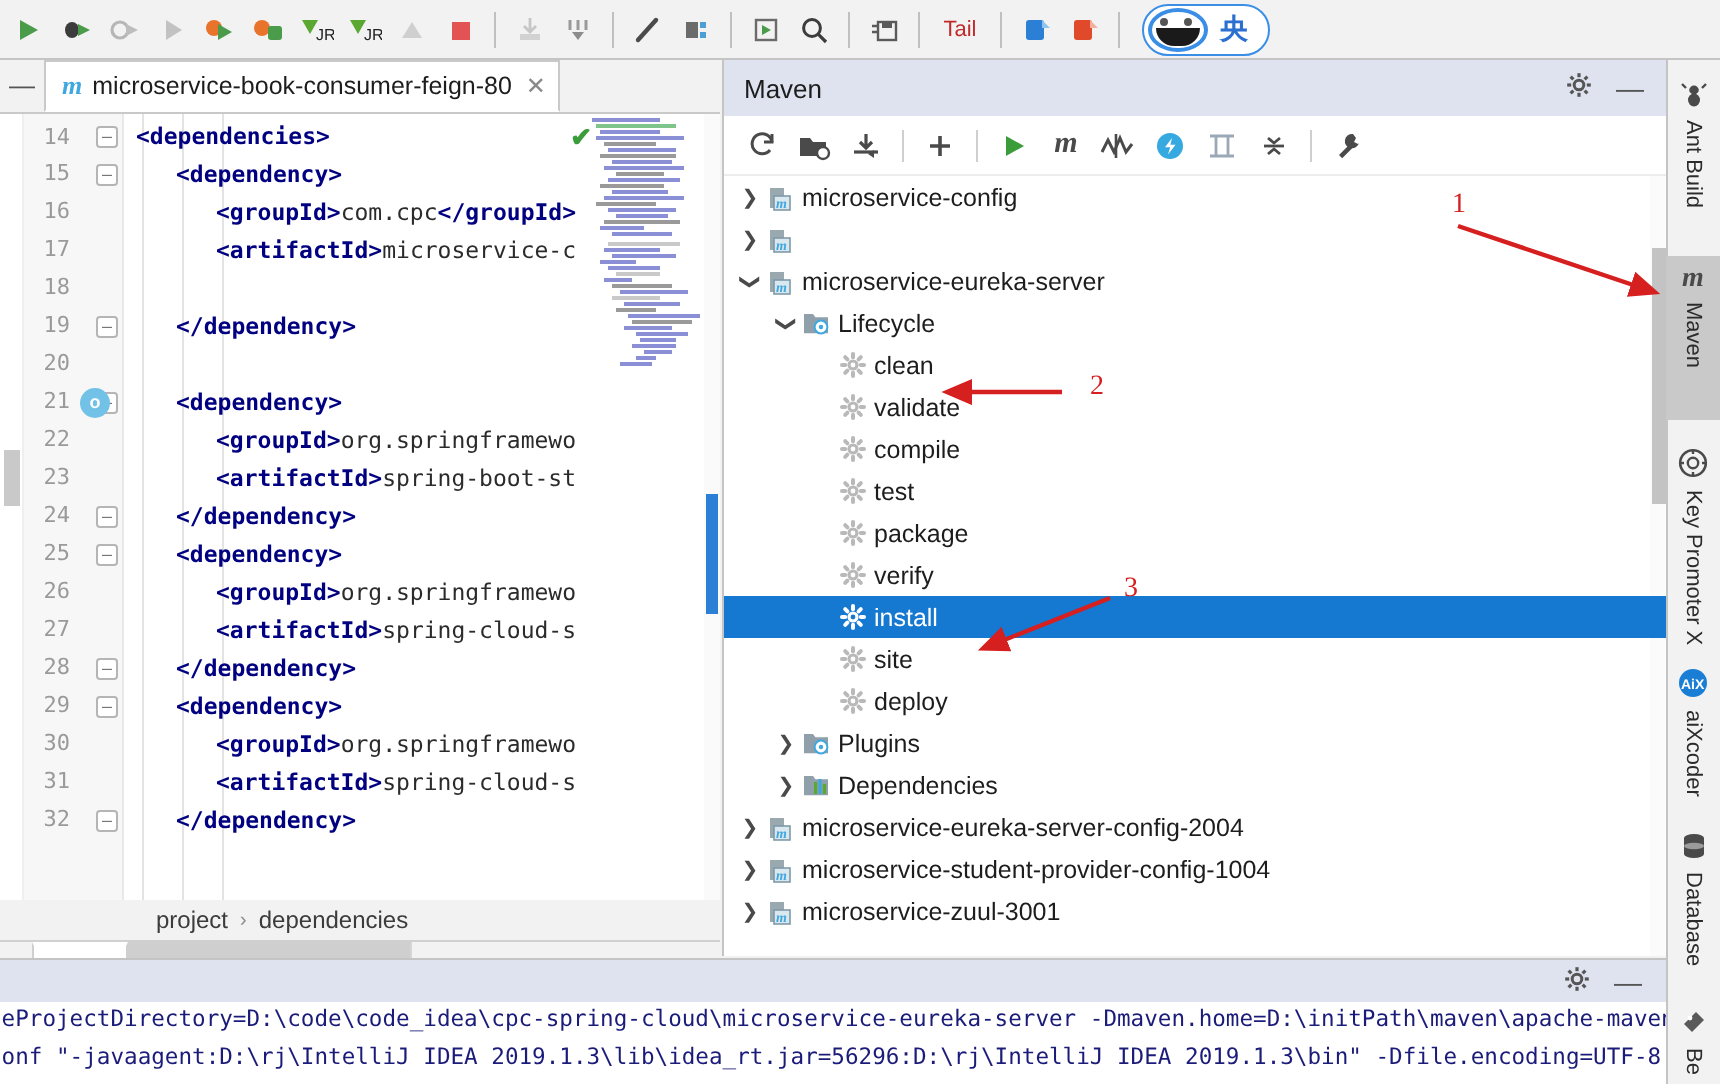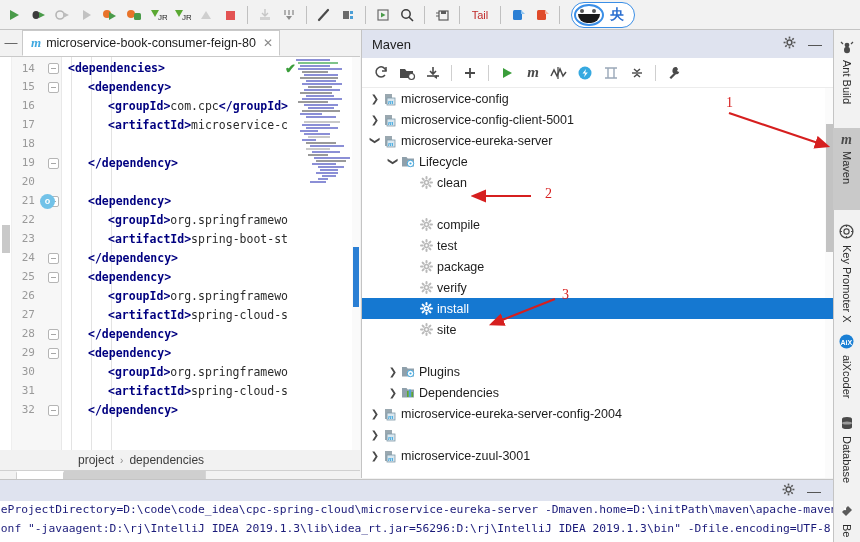--- a/index.html
+++ b/index.html
@@ -595,21 +595,20 @@
         <div class="trow" style="top: 21px;">
           <div style="width: 6px; flex: 0 0 auto;"></div>
           <div class="tw">❯</div>
           <div class="ticon">
             <svg width="14" height="14">
               <rect x="2" y="2" width="7" height="10" fill="#9aa8b0"></rect>
               <rect x="4" y="6" width="8" height="7" fill="#d9e7ef" stroke="#7f9aa8" stroke-width="0.8"></rect>
               <text x="5" y="12" font-size="7" font-style="italic" font-weight="bold" fill="#3fa8e0" font-family="Liberation Serif">m</text>
             </svg>
           </div>
-          <span>microservice-config-client-5001</span>
         </div>
         <div class="trow" style="top: 42px;">
           <div style="width: 6px; flex: 0 0 auto;"></div>
           <div class="tw"><span style="display:inline-block;transform:rotate(90deg);">❯</span></div>
           <div class="ticon">
             <svg width="14" height="14">
               <rect x="2" y="2" width="7" height="10" fill="#9aa8b0"></rect>
               <rect x="4" y="6" width="8" height="7" fill="#d9e7ef" stroke="#7f9aa8" stroke-width="0.8"></rect>
               <text x="5" y="12" font-size="7" font-style="italic" font-weight="bold" fill="#3fa8e0" font-family="Liberation Serif">m</text>
             </svg>
@@ -641,98 +640,118 @@
                 <path d="M10.4 6.5 h1.6"></path>
                 <path d="M2.6 2.6 l1.1 1.1"></path>
                 <path d="M9.3 9.3 l1.1 1.1"></path>
                 <path d="M10.4 2.6 l-1.1 1.1"></path>
                 <path d="M3.7 9.3 l-1.1 1.1"></path>
               </g>
             </svg>
           </div>
           <span>clean</span>
         </div>
-        <div class="trow" style="top: 147px;">
+        <div class="trow" style="top: 105px;">
           <div style="width: 42px; flex: 0 0 auto;"></div>
           <div class="tw"></div>
           <div class="ticon">
             <svg width="13" height="13" viewBox="0 0 13 13">
               <circle cx="6.5" cy="6.5" r="2" fill="none" stroke="#b9b9b9" stroke-width="1.6"></circle>
               <g stroke="#b9b9b9" stroke-width="2" stroke-linecap="round">
                 <path d="M6.5 1 v1.6"></path>
                 <path d="M6.5 10.4 v1.6"></path>
                 <path d="M1 6.5 h1.6"></path>
                 <path d="M10.4 6.5 h1.6"></path>
                 <path d="M2.6 2.6 l1.1 1.1"></path>
                 <path d="M9.3 9.3 l1.1 1.1"></path>
                 <path d="M10.4 2.6 l-1.1 1.1"></path>
                 <path d="M3.7 9.3 l-1.1 1.1"></path>
               </g>
             </svg>
           </div>
-          <span>test</span>
-        </div>
-        <div class="trow" style="top: 126px;">
+          <span>validate</span>
+        </div>
+        <div class="trow" style="top: 147px;">
           <div style="width: 42px; flex: 0 0 auto;"></div>
           <div class="tw"></div>
           <div class="ticon">
             <svg width="13" height="13" viewBox="0 0 13 13">
               <circle cx="6.5" cy="6.5" r="2" fill="none" stroke="#b9b9b9" stroke-width="1.6"></circle>
               <g stroke="#b9b9b9" stroke-width="2" stroke-linecap="round">
                 <path d="M6.5 1 v1.6"></path>
                 <path d="M6.5 10.4 v1.6"></path>
                 <path d="M1 6.5 h1.6"></path>
                 <path d="M10.4 6.5 h1.6"></path>
                 <path d="M2.6 2.6 l1.1 1.1"></path>
                 <path d="M9.3 9.3 l1.1 1.1"></path>
                 <path d="M10.4 2.6 l-1.1 1.1"></path>
                 <path d="M3.7 9.3 l-1.1 1.1"></path>
               </g>
             </svg>
           </div>
-          <span>compile</span>
-        </div>
-        <div class="trow" style="top: 168px;">
+          <span>test</span>
+        </div>
+        <div class="trow" style="top: 126px;">
           <div style="width: 42px; flex: 0 0 auto;"></div>
           <div class="tw"></div>
           <div class="ticon">
             <svg width="13" height="13" viewBox="0 0 13 13">
               <circle cx="6.5" cy="6.5" r="2" fill="none" stroke="#b9b9b9" stroke-width="1.6"></circle>
               <g stroke="#b9b9b9" stroke-width="2" stroke-linecap="round">
                 <path d="M6.5 1 v1.6"></path>
                 <path d="M6.5 10.4 v1.6"></path>
                 <path d="M1 6.5 h1.6"></path>
                 <path d="M10.4 6.5 h1.6"></path>
                 <path d="M2.6 2.6 l1.1 1.1"></path>
                 <path d="M9.3 9.3 l1.1 1.1"></path>
                 <path d="M10.4 2.6 l-1.1 1.1"></path>
                 <path d="M3.7 9.3 l-1.1 1.1"></path>
               </g>
             </svg>
           </div>
-          <span>package</span>
-        </div>
-        <div class="trow" style="top: 189px;">
+          <span>compile</span>
+        </div>
+        <div class="trow" style="top: 168px;">
           <div style="width: 42px; flex: 0 0 auto;"></div>
           <div class="tw"></div>
           <div class="ticon">
             <svg width="13" height="13" viewBox="0 0 13 13">
               <circle cx="6.5" cy="6.5" r="2" fill="none" stroke="#b9b9b9" stroke-width="1.6"></circle>
               <g stroke="#b9b9b9" stroke-width="2" stroke-linecap="round">
                 <path d="M6.5 1 v1.6"></path>
                 <path d="M6.5 10.4 v1.6"></path>
                 <path d="M1 6.5 h1.6"></path>
                 <path d="M10.4 6.5 h1.6"></path>
                 <path d="M2.6 2.6 l1.1 1.1"></path>
                 <path d="M9.3 9.3 l1.1 1.1"></path>
                 <path d="M10.4 2.6 l-1.1 1.1"></path>
                 <path d="M3.7 9.3 l-1.1 1.1"></path>
               </g>
             </svg>
           </div>
+          <span>package</span>
+        </div>
+        <div class="trow" style="top: 189px;">
+          <div style="width: 42px; flex: 0 0 auto;"></div>
+          <div class="tw"></div>
+          <div class="ticon">
+            <svg width="13" height="13" viewBox="0 0 13 13">
+              <circle cx="6.5" cy="6.5" r="2" fill="none" stroke="#b9b9b9" stroke-width="1.6"></circle>
+              <g stroke="#b9b9b9" stroke-width="2" stroke-linecap="round">
+                <path d="M6.5 1 v1.6"></path>
+                <path d="M6.5 10.4 v1.6"></path>
+                <path d="M1 6.5 h1.6"></path>
+                <path d="M10.4 6.5 h1.6"></path>
+                <path d="M2.6 2.6 l1.1 1.1"></path>
+                <path d="M9.3 9.3 l1.1 1.1"></path>
+                <path d="M10.4 2.6 l-1.1 1.1"></path>
+                <path d="M3.7 9.3 l-1.1 1.1"></path>
+              </g>
+            </svg>
+          </div>
           <span>verify</span>
         </div>
         <div class="trow sel" style="top: 210px;">
           <div style="width: 42px; flex: 0 0 auto;"></div>
           <div class="tw" style="color: rgb(255, 255, 255);"></div>
           <div class="ticon">
             <svg width="13" height="13" viewBox="0 0 13 13">
               <circle cx="6.5" cy="6.5" r="2" fill="none" stroke="#ffffff" stroke-width="1.6"></circle>
               <g stroke="#ffffff" stroke-width="2" stroke-linecap="round">
                 <path d="M6.5 1 v1.6"></path>
@@ -761,20 +780,40 @@
                 <path d="M10.4 6.5 h1.6"></path>
                 <path d="M2.6 2.6 l1.1 1.1"></path>
                 <path d="M9.3 9.3 l1.1 1.1"></path>
                 <path d="M10.4 2.6 l-1.1 1.1"></path>
                 <path d="M3.7 9.3 l-1.1 1.1"></path>
               </g>
             </svg>
           </div>
           <span>site</span>
         </div>
+        <div class="trow" style="top: 252px;">
+          <div style="width: 42px; flex: 0 0 auto;"></div>
+          <div class="tw"></div>
+          <div class="ticon">
+            <svg width="13" height="13" viewBox="0 0 13 13">
+              <circle cx="6.5" cy="6.5" r="2" fill="none" stroke="#b9b9b9" stroke-width="1.6"></circle>
+              <g stroke="#b9b9b9" stroke-width="2" stroke-linecap="round">
+                <path d="M6.5 1 v1.6"></path>
+                <path d="M6.5 10.4 v1.6"></path>
+                <path d="M1 6.5 h1.6"></path>
+                <path d="M10.4 6.5 h1.6"></path>
+                <path d="M2.6 2.6 l1.1 1.1"></path>
+                <path d="M9.3 9.3 l1.1 1.1"></path>
+                <path d="M10.4 2.6 l-1.1 1.1"></path>
+                <path d="M3.7 9.3 l-1.1 1.1"></path>
+              </g>
+            </svg>
+          </div>
+          <span>deploy</span>
+        </div>
         <div class="trow" style="top: 273px;">
           <div style="width: 24px; flex: 0 0 auto;"></div>
           <div class="tw">❯</div>
           <div class="ticon">
             <svg width="14" height="13">
               <path d="M1 2 h4.5 l1.2 1.6 H13 v8 H1z" fill="#8fa0ab"></path>
               <circle cx="9.5" cy="8.5" r="3.2" fill="#fff" stroke="#3fa8e0" stroke-width="1"></circle>
               <circle cx="9.5" cy="8.5" r="1.1" fill="#3fa8e0"></circle>
             </svg>
           </div>
@@ -808,20 +847,21 @@
         <div class="trow" style="top: 336px;">
           <div style="width: 6px; flex: 0 0 auto;"></div>
           <div class="tw">❯</div>
           <div class="ticon">
             <svg width="14" height="14">
               <rect x="2" y="2" width="7" height="10" fill="#9aa8b0"></rect>
               <rect x="4" y="6" width="8" height="7" fill="#d9e7ef" stroke="#7f9aa8" stroke-width="0.8"></rect>
               <text x="5" y="12" font-size="7" font-style="italic" font-weight="bold" fill="#3fa8e0" font-family="Liberation Serif">m</text>
             </svg>
           </div>
+          <span>microservice-student-provider-config-1004</span>
         </div>
         <div class="trow" style="top: 357px;">
           <div style="width: 6px; flex: 0 0 auto;"></div>
           <div class="tw">❯</div>
           <div class="ticon">
             <svg width="14" height="14">
               <rect x="2" y="2" width="7" height="10" fill="#9aa8b0"></rect>
               <rect x="4" y="6" width="8" height="7" fill="#d9e7ef" stroke="#7f9aa8" stroke-width="0.8"></rect>
               <text x="5" y="12" font-size="7" font-style="italic" font-weight="bold" fill="#3fa8e0" font-family="Liberation Serif">m</text>
             </svg>

